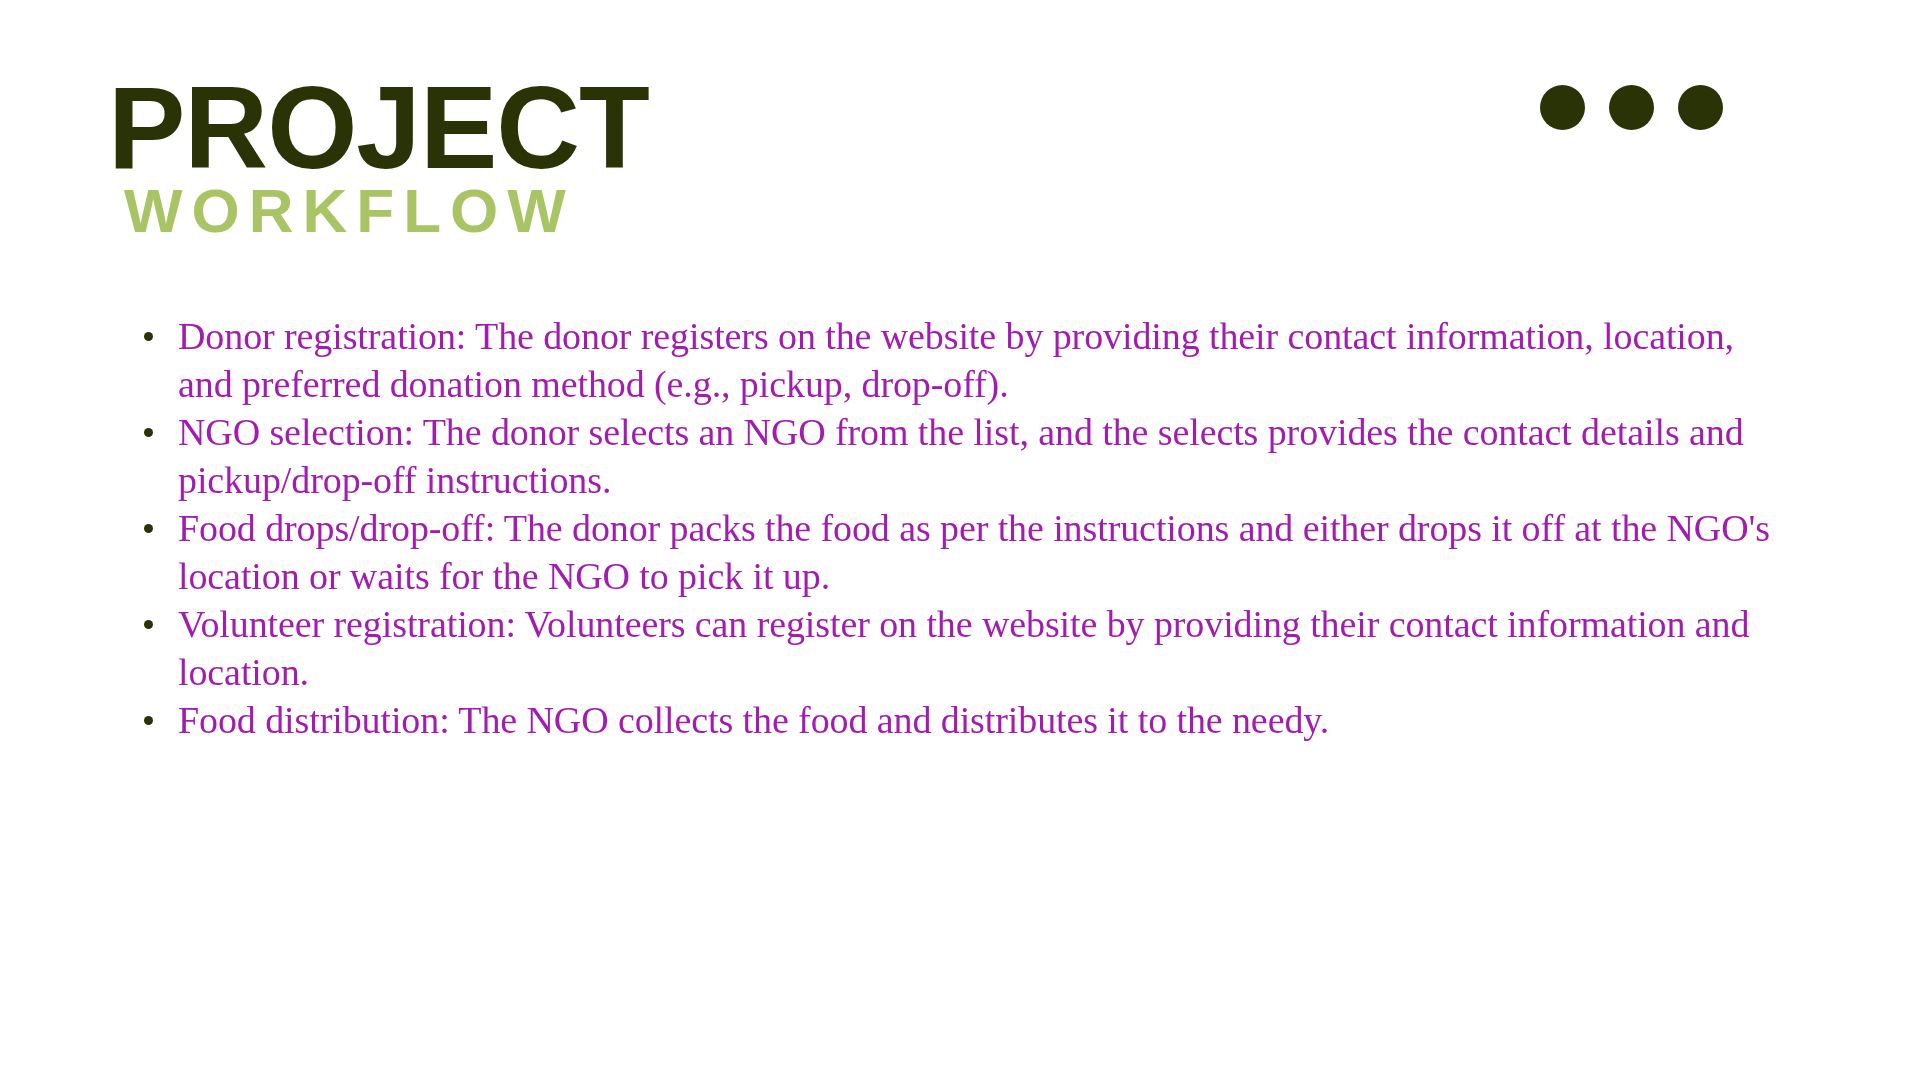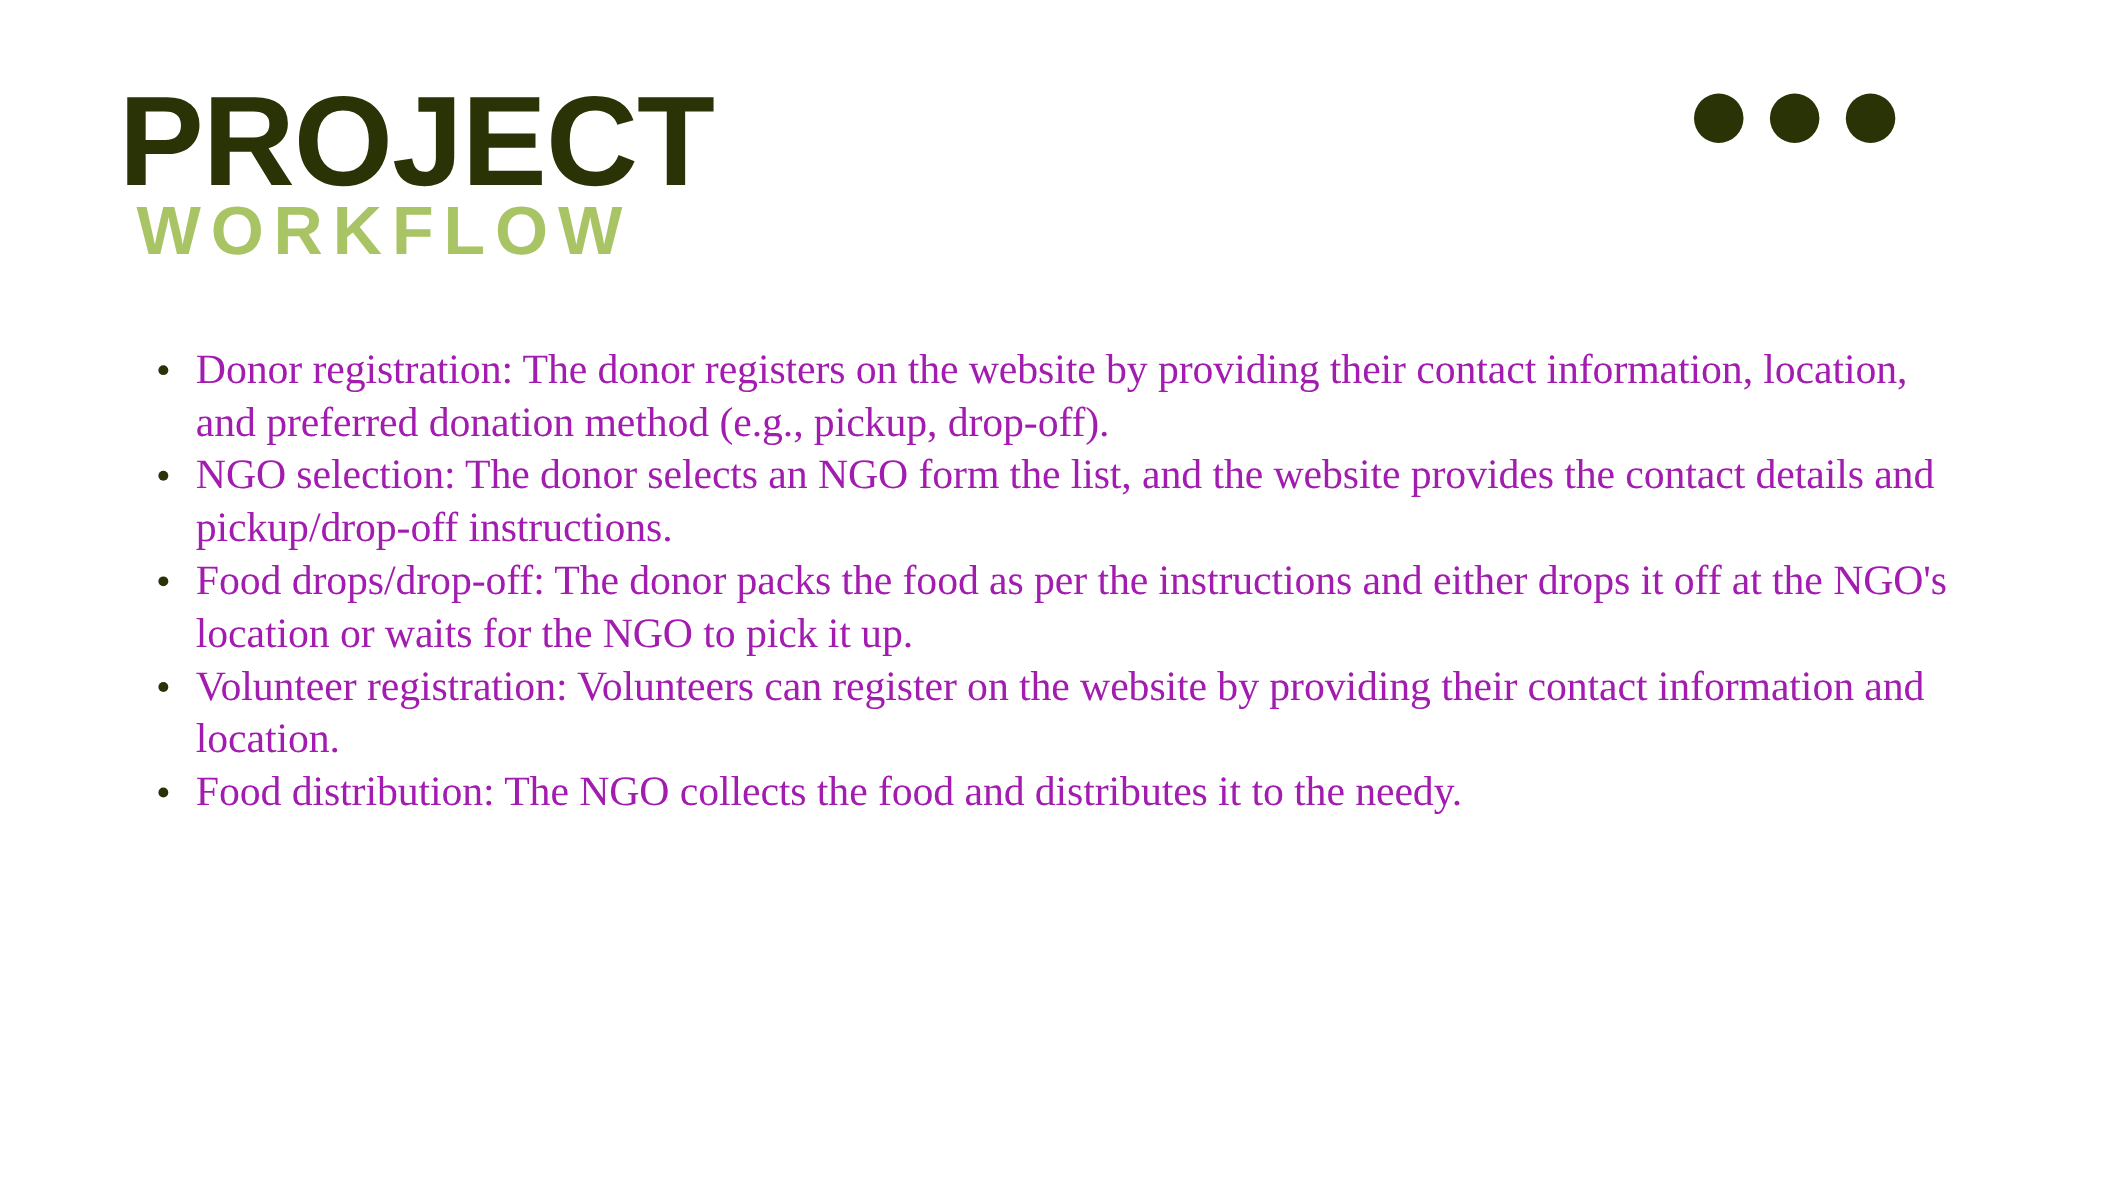--- a/index.html
+++ b/index.html
@@ -128,21 +128,21 @@
   </div>
 
   <div class="content">
     <ul class="bullet-list">
       <li class="bullet-item">
         <span class="bullet-dot"></span>
         <span class="bullet-text">Donor registration: The donor registers on the website by providing their contact information, location, and preferred donation method (e.g., pickup, drop-off).</span>
       </li>
       <li class="bullet-item">
         <span class="bullet-dot"></span>
-        <span class="bullet-text">NGO selection: The donor selects an NGO form the list, and the website provides the contact details and pickup/drop-off instructions.</span>
+        <span class="bullet-text">NGO selection: The donor selects an NGO from the list, and the selects provides the contact details and pickup/drop-off instructions.</span>
       </li>
       <li class="bullet-item">
         <span class="bullet-dot"></span>
         <span class="bullet-text">Food drops/drop-off: The donor packs the food as per the instructions and either drops it off at the NGO's location or waits for the NGO to pick it up.</span>
       </li>
       <li class="bullet-item">
         <span class="bullet-dot"></span>
         <span class="bullet-text">Volunteer registration: Volunteers can register on the website by providing their contact information and location.</span>
       </li>
       <li class="bullet-item">

